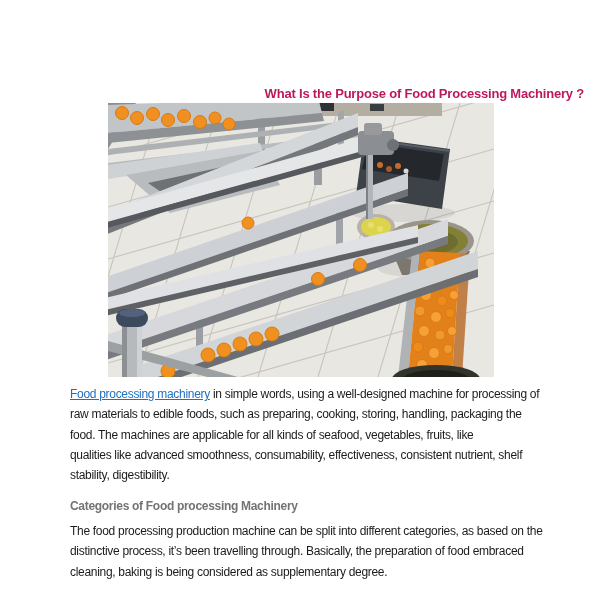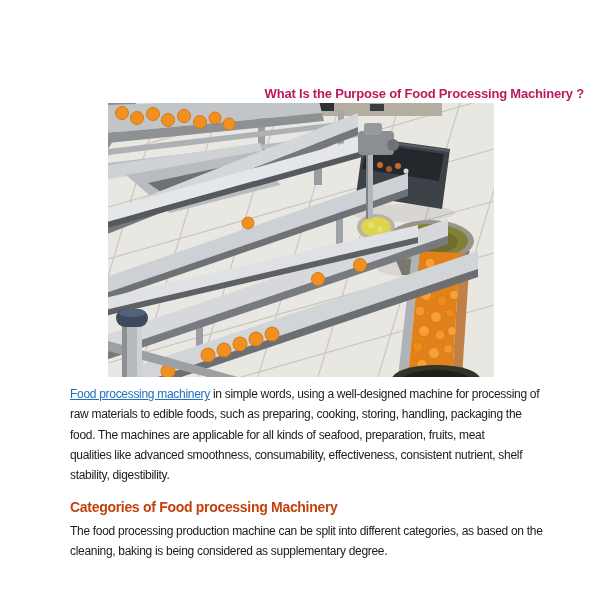--- a/index.html
+++ b/index.html
@@ -7,22 +7,22 @@
   .page{position:relative;width:600px;height:600px;background:#ffffff;}
   .doc-title{position:absolute;left:0;right:0;top:70px;margin:16px;text-align:right;
     font-size:13px;font-weight:700;color:#be185d;letter-spacing:-0.2px;}
   .photo{position:absolute;left:108px;top:103px;width:386px;height:274px;margin:0;overflow:hidden;}
   .photo svg{display:block;}
   .para{position:absolute;left:70px;width:470px;font-size:12px;letter-spacing:-0.3px;
     color:#1b1b1b;}
   .para .line{white-space:nowrap;height:20.3px;line-height:20.3px;}
   .para1{top:384px;}
   .para2{top:521px;}
-  .doc-heading{position:absolute;left:70px;top:499px;margin:0;font-size:14px;
-    font-weight:700;color:#c2410c;letter-spacing:-0.3px;}
+  .doc-heading{position:absolute;left:70px;top:499px;margin:0;font-size:12px;
+    font-weight:700;color:#737373;letter-spacing:-0.3px;}
   .doclink{text-decoration:underline;cursor:pointer;}
 </style>
 </head>
 <body>
 
 <div class="page">
 
   <h1 class="doc-title">What Is the Purpose of Food Processing Machinery ?</h1>
 
   <figure class="photo">
@@ -183,25 +183,26 @@
         <rect x="29" y="218" width="5" height="56" fill="#cfd2d5"></rect>
         <rect x="8" y="206" width="32" height="18" rx="9" fill="#3d4a5e"></rect>
         <ellipse cx="24" cy="210" rx="13" ry="4" fill="#52627a"></ellipse>
       </g>
     </svg>
   </figure>
 
   <div class="para para1">
     <div class="line"><a class="doclink" href="#" style="color:#2070C0">Food processing machinery</a><span> in simple words, using a well-designed machine for processing of</span></div>
     <div class="line">raw materials to edible foods, such as preparing, cooking, storing, handling, packaging the</div>
-    <div class="line">food. The machines are applicable for all kinds of seafood, preparation, fruits, meat</div>
+    <div class="line">food. The machines are applicable for all kinds of seafood, vegetables, fruits, like</div>
     <div class="line">qualities like advanced smoothness, consumability, effectiveness, consistent nutrient, shelf</div>
     <div class="line">stability, digestibility.</div>
   </div>
 
   <h2 class="doc-heading">Categories of Food processing Machinery</h2>
 
   <div class="para para2">
     <div class="line">The food processing production machine can be split into different categories, as based on the</div>
+    <div class="line">distinctive process, it’s been travelling through. Basically, the preparation of food embraced</div>
     <div class="line">cleaning, baking is being considered as supplementary degree.</div>
   </div>
 
 </div>
 
 </body></html>

